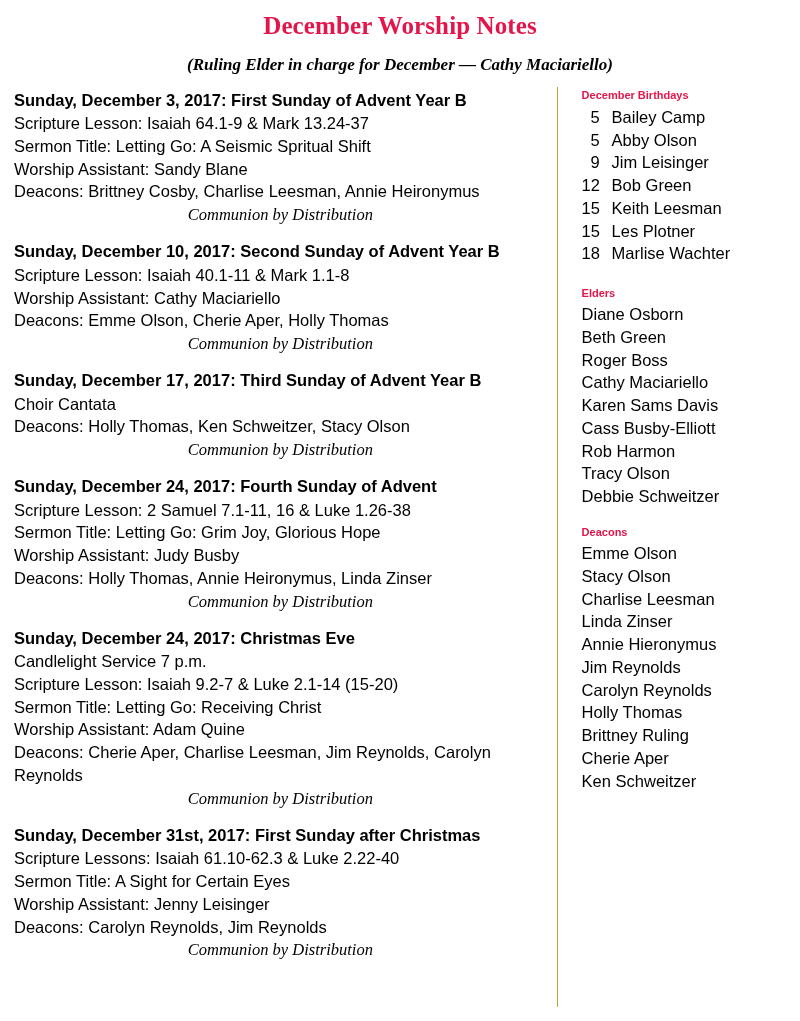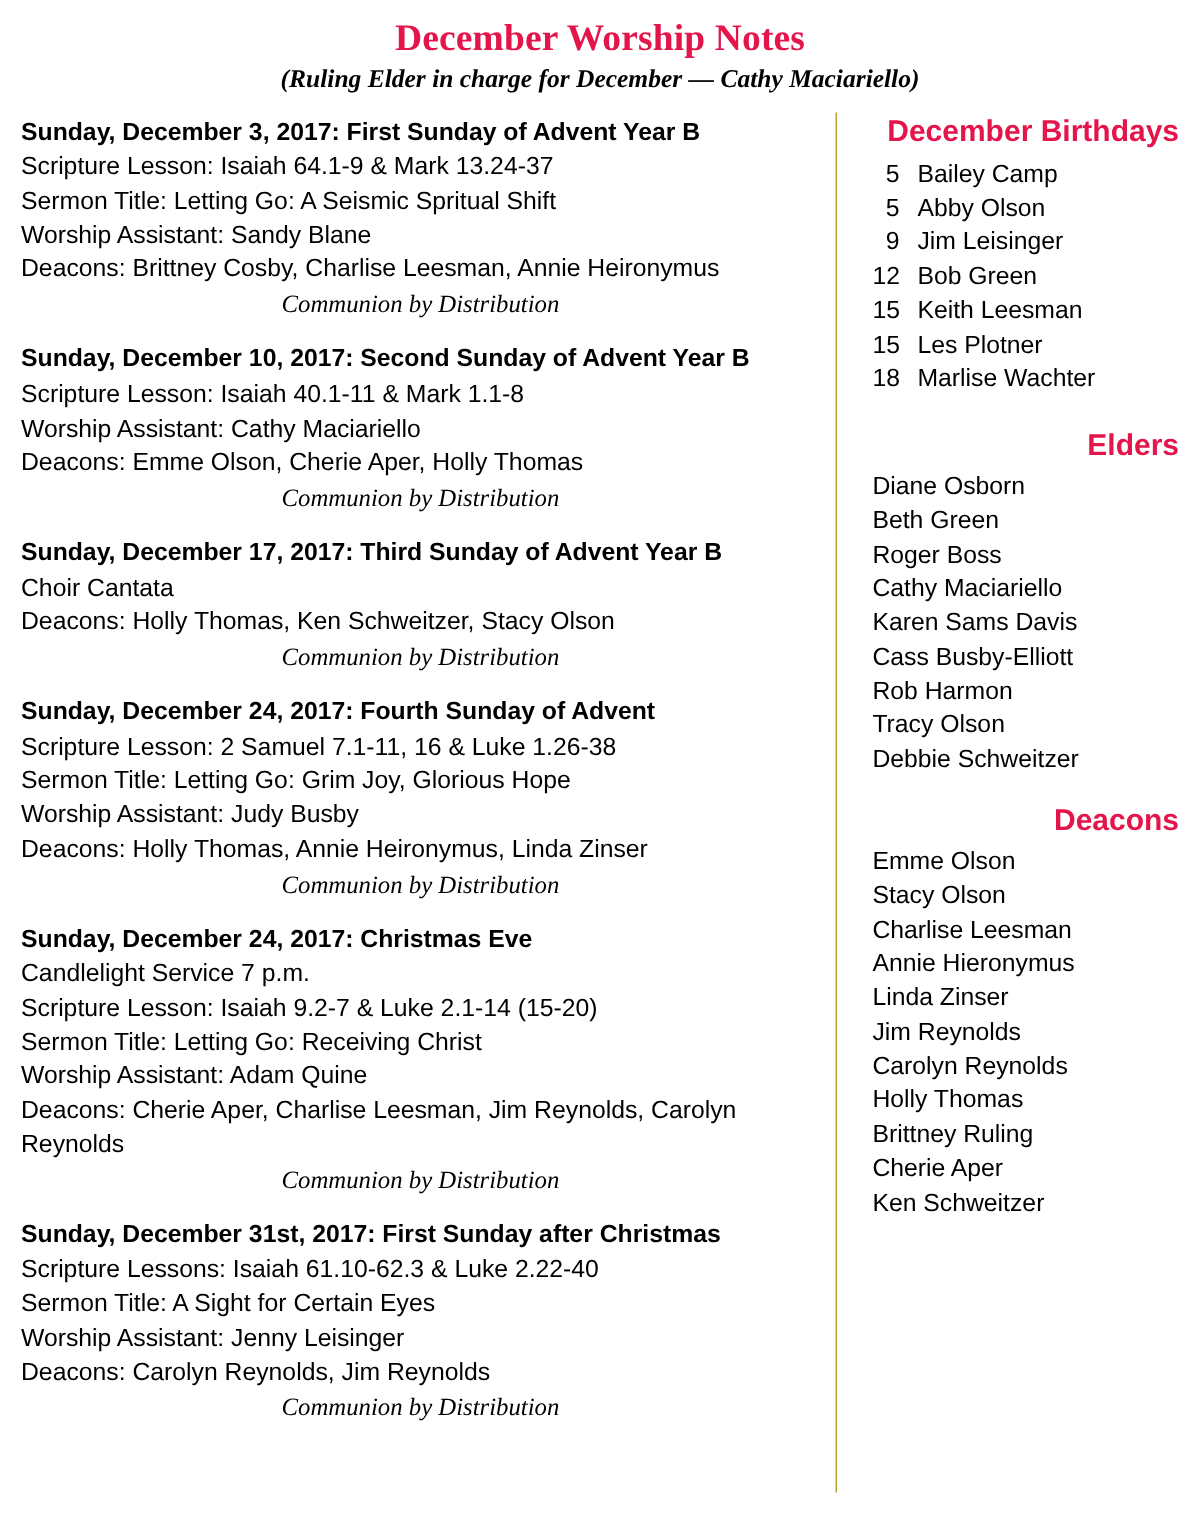--- a/index.html
+++ b/index.html
@@ -22,21 +22,21 @@
     padding: 8px 14px 0 14px;
     position: relative;
   }
   .doc-title {
     text-align: center;
     color: #e4154b;
     font-weight: bold;
     font-size: 25px;
     font-family: "Liberation Serif", serif;
     letter-spacing: 0.1px;
-    margin: 4px 0 2px 0;
+    margin: 4px 0 14px 0;
     line-height: 1.15;
   }
   .doc-subtitle {
     text-align: center;
     font-style: italic;
     font-weight: bold;
     font-size: 17px;
     font-family: "Liberation Serif", serif;
     margin: 0 0 14px 0;
     color: #000;
@@ -86,24 +86,23 @@
   .communion {
     font-family: "Liberation Serif", serif;
     font-style: italic;
     font-size: 16.5px;
     line-height: 1.4;
     text-align: center;
   }
   .side-heading {
     color: #e4154b;
     font-weight: bold;
-    font-size: 20px;
+    font-size: 11px;
     font-family: "Liberation Sans", sans-serif;
     margin: 0 0 4px 0;
-    text-align: right;
   }
   .side-heading.birthdays {
     margin-bottom: 5px;
   }
   .bday-row {
     display: flex;
     font-family: "Liberation Sans", sans-serif;
     font-size: 16.5px;
     line-height: 1.38;
   }
@@ -241,22 +240,22 @@
             <div>Debbie Schweitzer</div>
           </div>
       </div>
 
       <div class="side-block">
         <div class="side-heading">Deacons</div>
         <div class="side-list" id="deacons-host">
             <div>Emme Olson</div>
             <div>Stacy Olson</div>
             <div>Charlise Leesman</div>
+            <div>Linda Zinser</div>
             <div>Annie Hieronymus</div>
-            <div>Linda Zinser</div>
             <div>Jim Reynolds</div>
             <div>Carolyn Reynolds</div>
             <div>Holly Thomas</div>
             <div>Brittney Ruling</div>
             <div>Cherie Aper</div>
             <div>Ken Schweitzer</div>
           </div>
       </div>
 
     </div>

